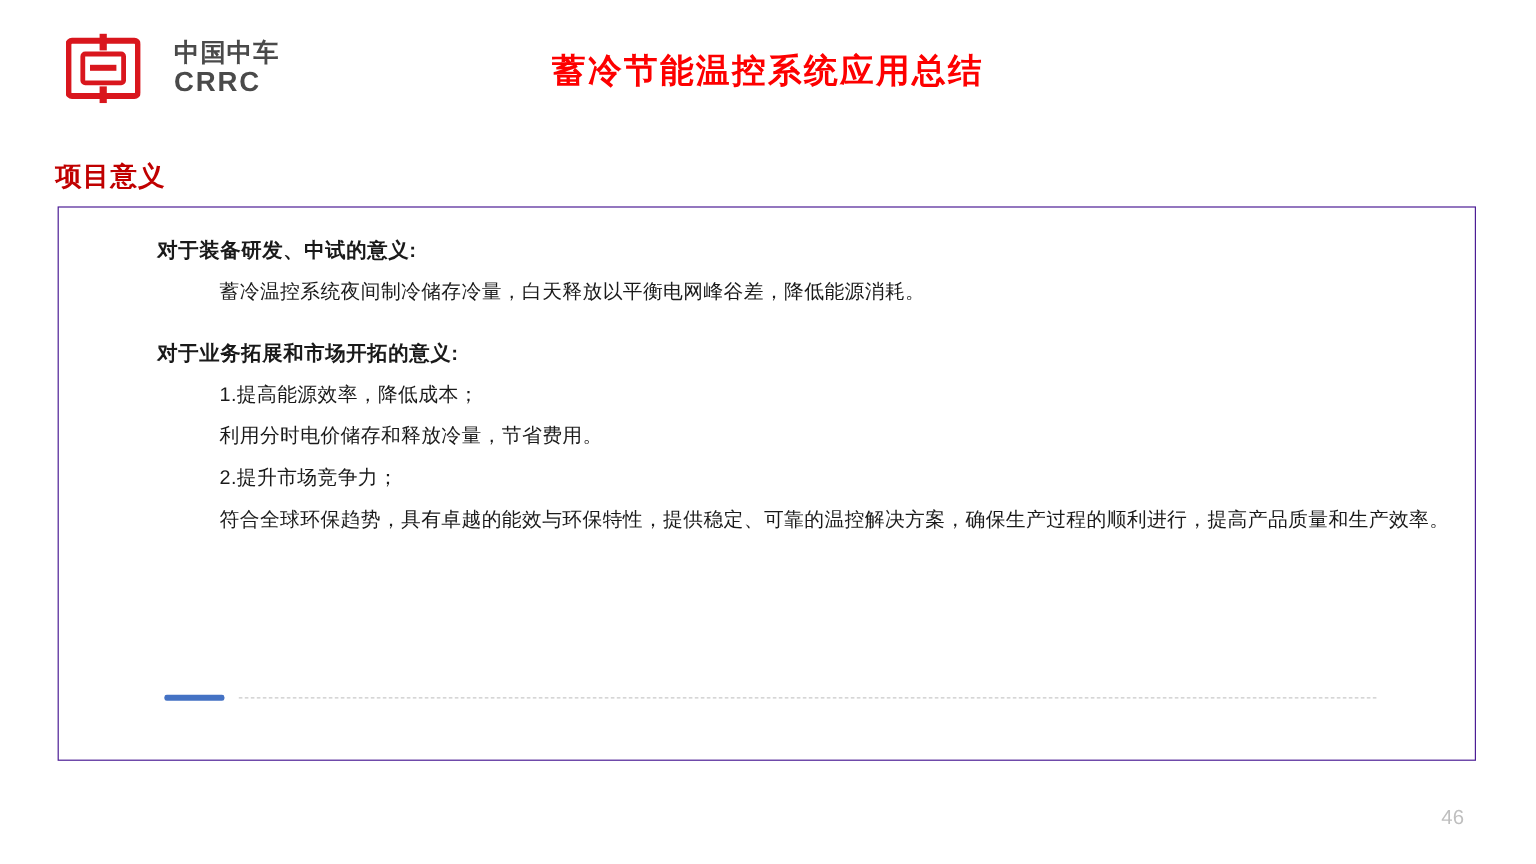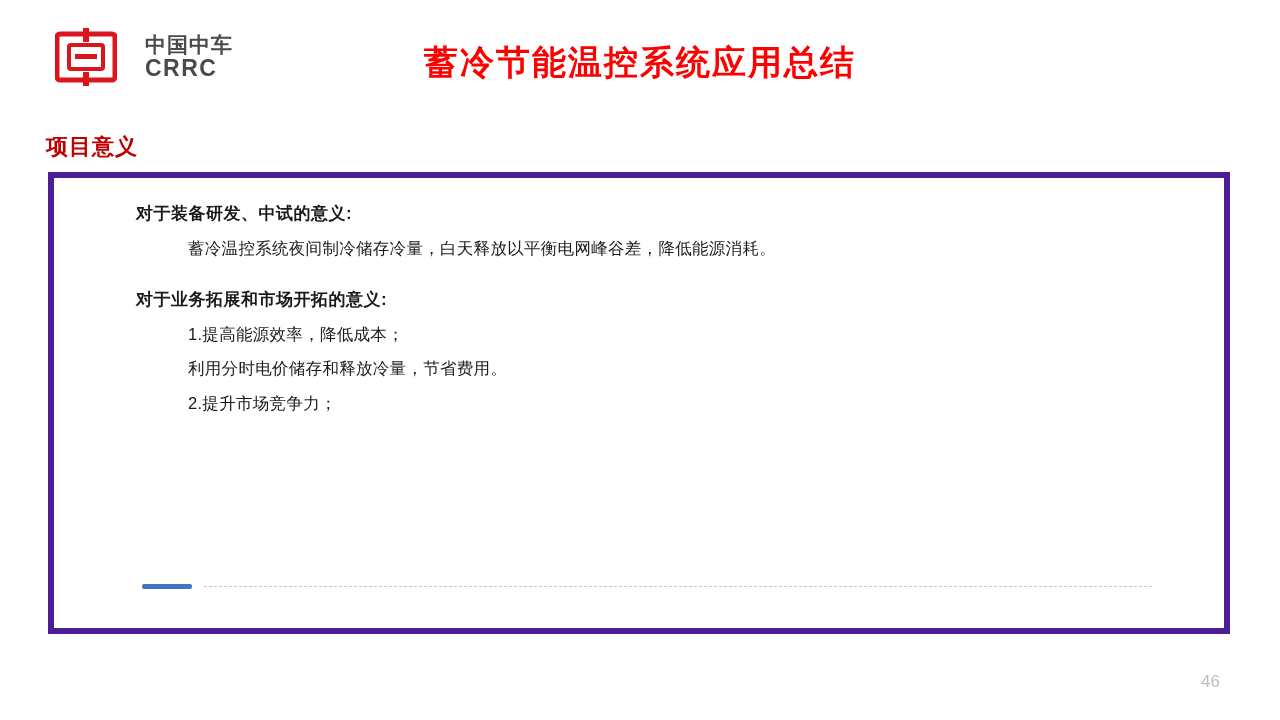--- a/index.html
+++ b/index.html
@@ -56,21 +56,21 @@
     letter-spacing: 1.5px;
   }
 
   .slide-title {
     position: absolute;
     left: 0;
     top: 40px;
     width: 1280px;
     text-align: center;
     color: #fd0000;
-    font-size: 34px;
+    font-size: 28px;
     font-weight: bold;
     letter-spacing: 2px;
   }
 
   
   .section-heading {
     position: absolute;
     left: 46px;
     top: 132px;
     color: #c00000;
@@ -79,21 +79,21 @@
     letter-spacing: 1px;
   }
 
   
   .content-card {
     position: absolute;
     left: 48px;
     top: 172px;
     width: 1182px;
     height: 462px;
-    border: 6px solid #4c1d95;
+    border: 1px solid #4c1d95;
     background: #ffffff;
     box-sizing: border-box;
   }
 
   .body-wrap {
     position: absolute;
     left: 82px;
     top: 24px;
     width: 1050px;
   }
@@ -185,20 +185,21 @@
 
   <div class="body-wrap">
 
     <div class="sub-head">对于装备研发、中试的意义:</div>
     <p class="para">蓄冷温控系统夜间制冷储存冷量，白天释放以平衡电网峰谷差，降低能源消耗。</p>
 
     <div class="sub-head second">对于业务拓展和市场开拓的意义:</div>
     <p class="para">1.提高能源效率，降低成本；</p>
     <p class="para">利用分时电价储存和释放冷量，节省费用。</p>
     <p class="para">2.提升市场竞争力；</p>
+    <p class="para wide">符合全球环保趋势，具有卓越的能效与环保特性，提供稳定、可靠的温控解决方案，确保生产过程的顺利进行，提高产品质量和生产效率。</p>
 
   </div>
 
   <div class="card-rule">
     <div class="bar"></div>
     <div class="dash"></div>
   </div>
 
 </div>
 

